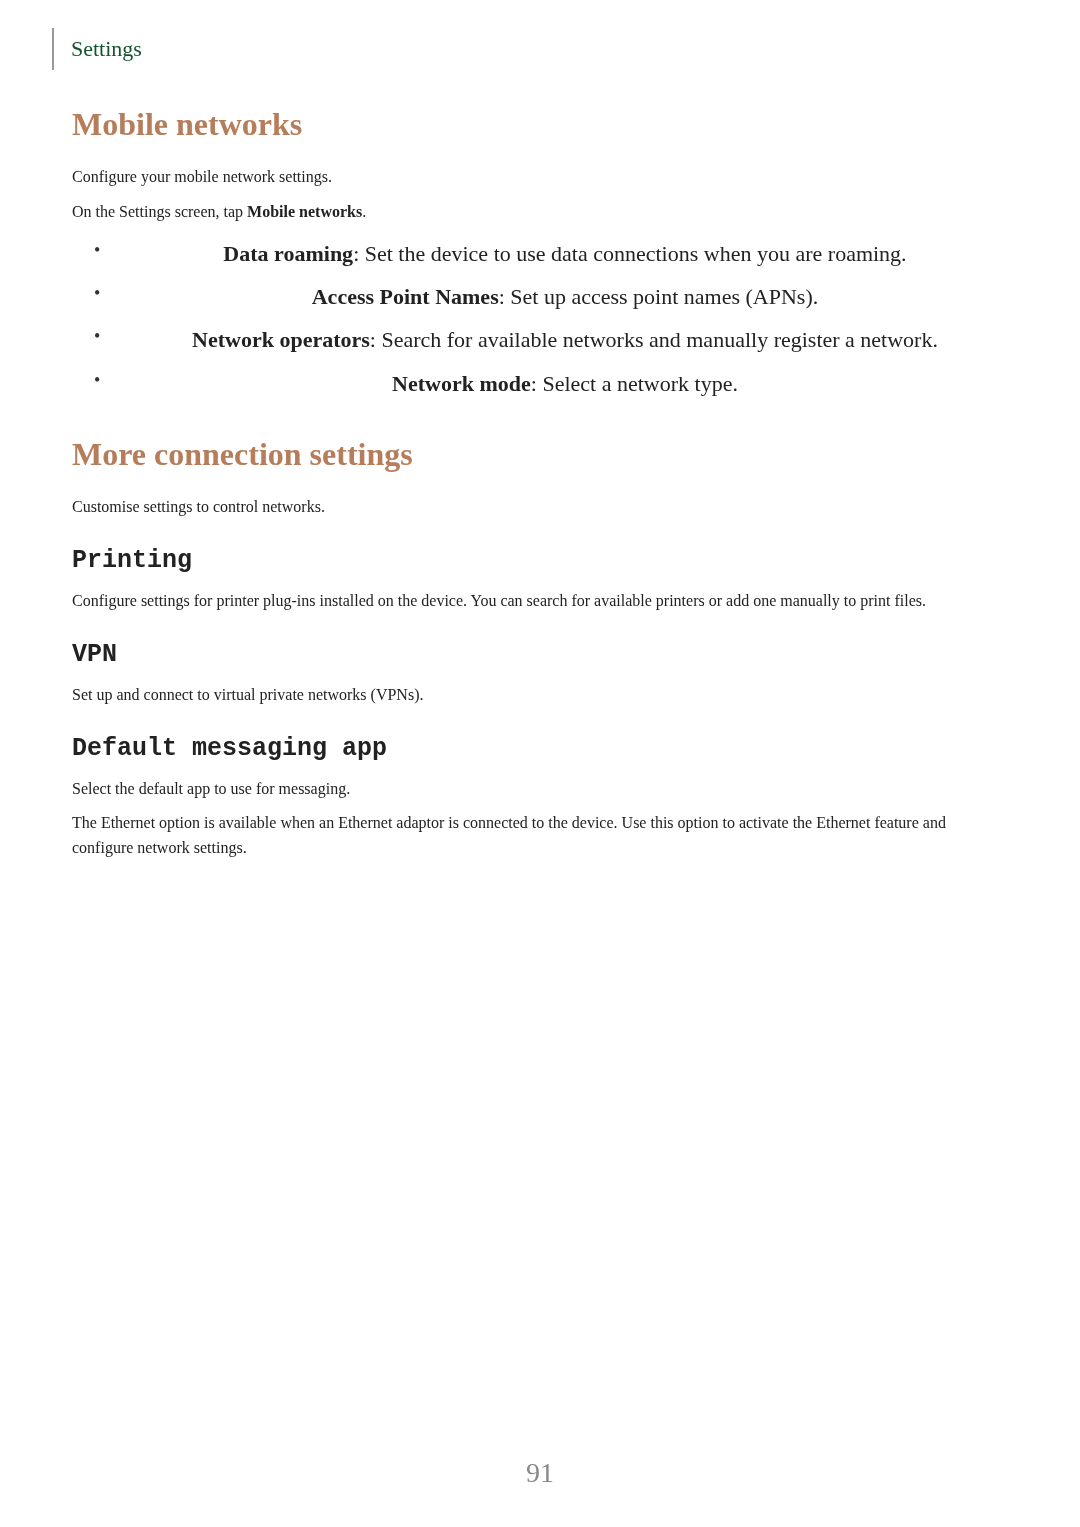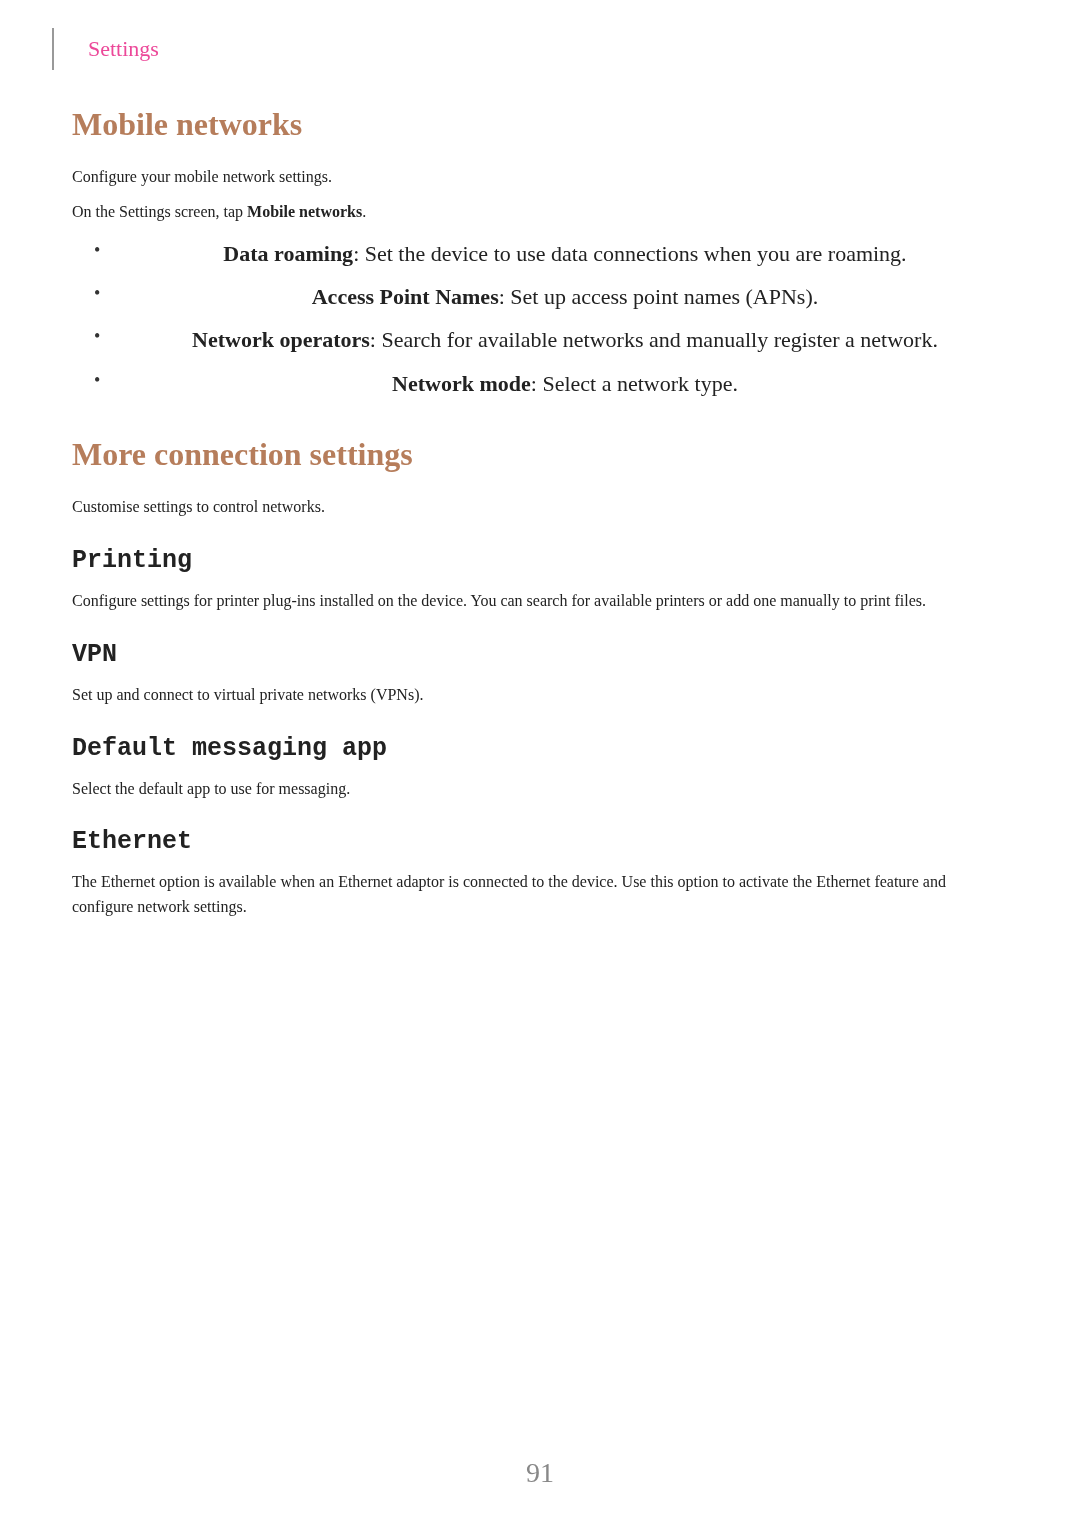--- a/index.html
+++ b/index.html
@@ -18,24 +18,24 @@
     .header-line {
       position: absolute;
       left: 52px;
       top: 28px;
       width: 2px;
       height: 42px;
       background: #999;
     }
     .header-label {
       position: absolute;
-      left: 88px;
+      left: 71px;
       top: 36px;
       font-size: 22px;
-      color: #ec4899;
+      color: #14532d;
       font-family: Georgia, serif;
     }
     .content {
       position: absolute;
       left: 72px;
       top: 106px;
       width: 936px;
     }
     h2.section-title {
       font-size: 32px;
@@ -134,18 +134,17 @@
 
   <h3 class="sub-title">Printing</h3>
   <p class="body-text">Configure settings for printer plug-ins installed on the device. You can search for available printers or add one manually to print files.</p>
 
   <h3 class="sub-title">VPN</h3>
   <p class="body-text">Set up and connect to virtual private networks (VPNs).</p>
 
   <h3 class="sub-title">Default messaging app</h3>
   <p class="body-text">Select the default app to use for messaging.</p>
 
-  <h3 class="sub-title">Ethernet</h3>
   <p class="body-text">The Ethernet option is available when an Ethernet adaptor is connected to the device. Use this option to activate the Ethernet feature and configure network settings.</p>
 
 </div>
 
 <div class="page-number">91</div>
 
 </body></html>

